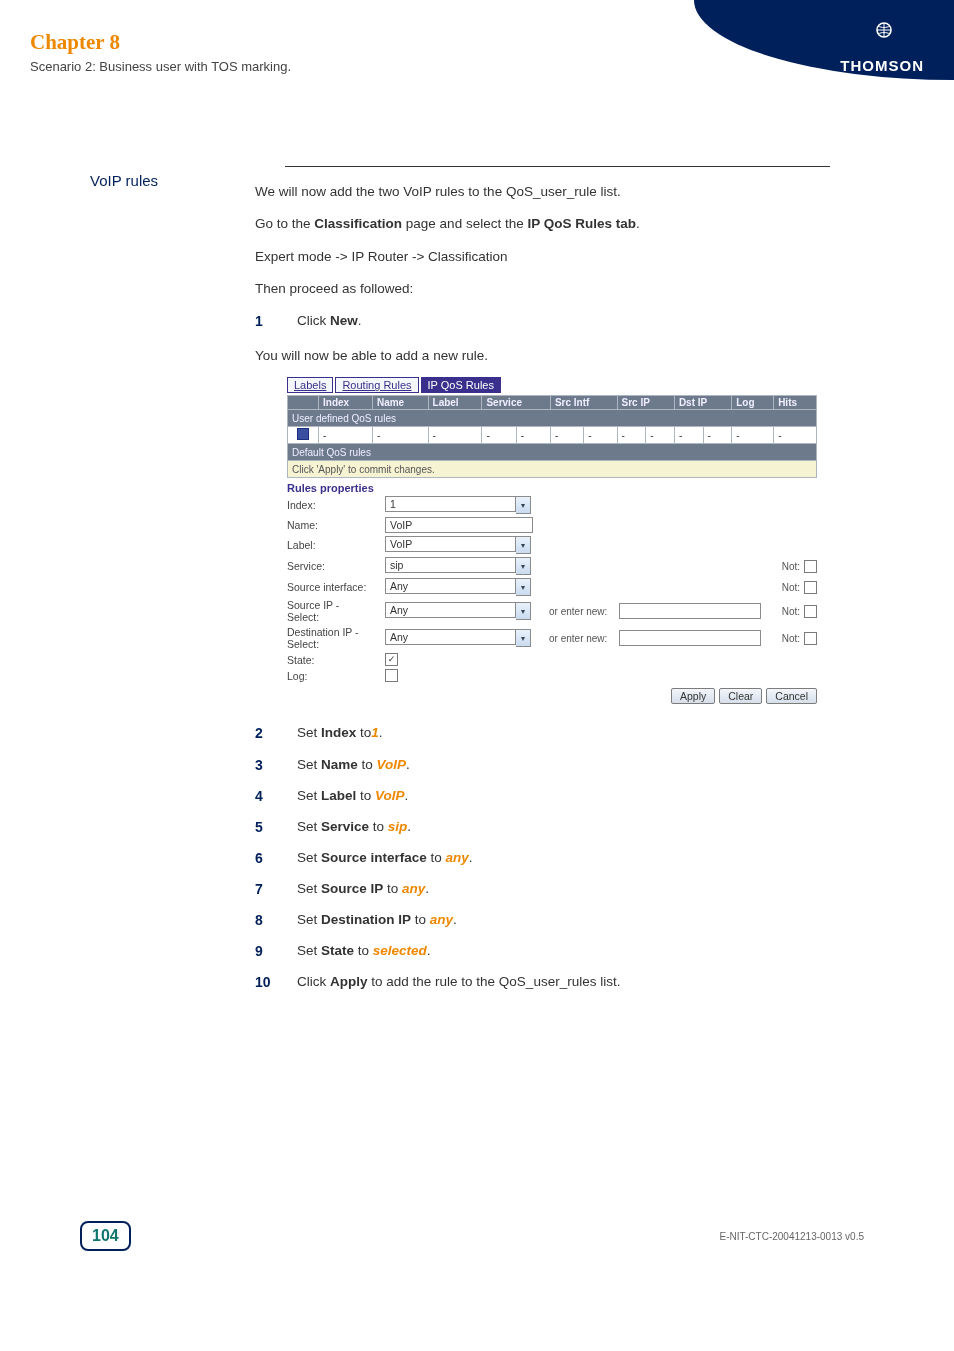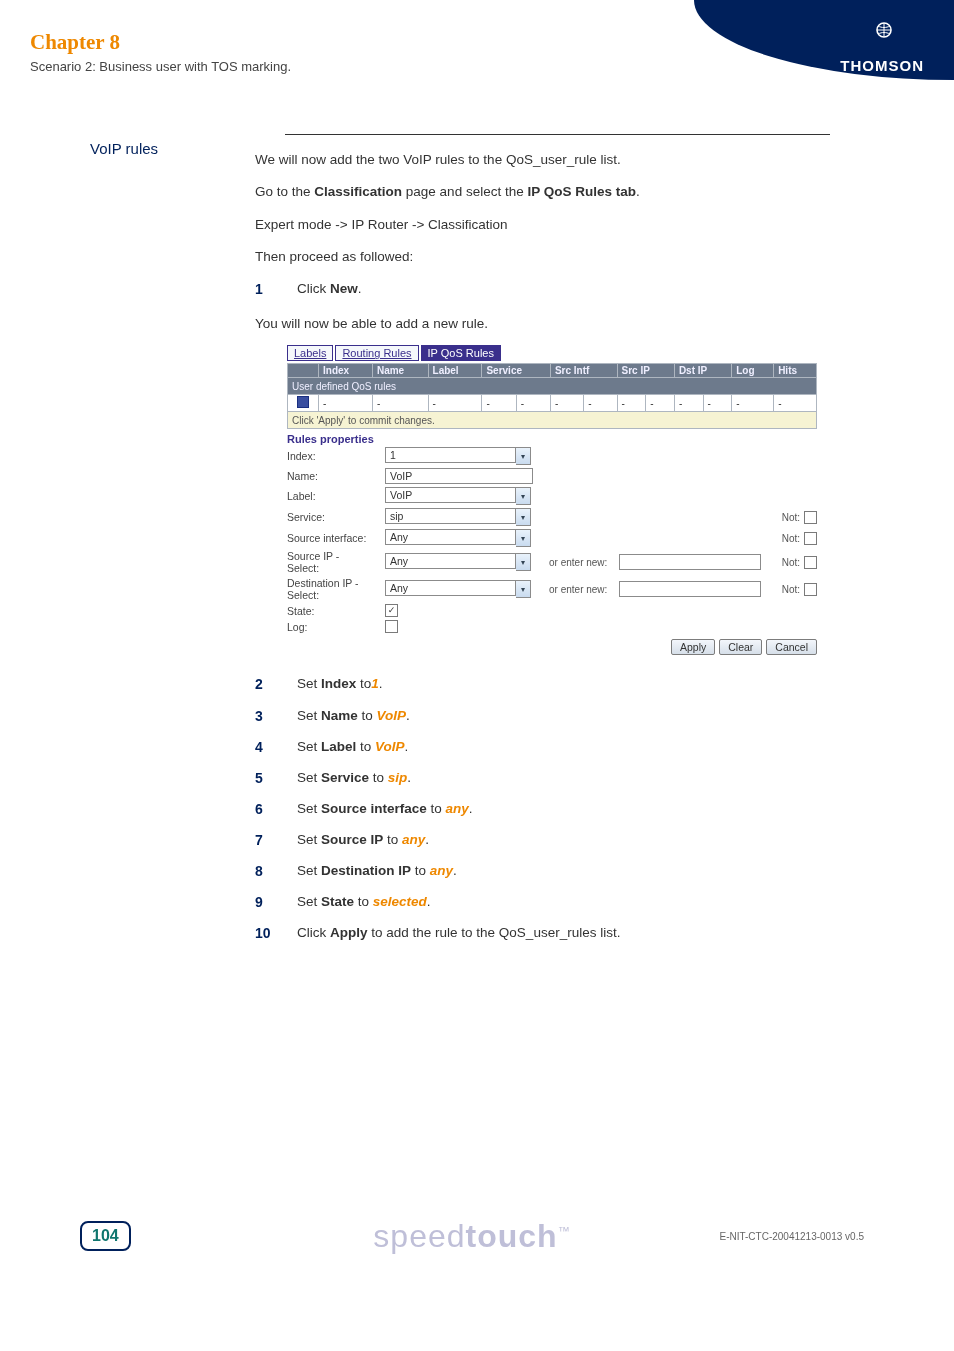--- a/index.html
+++ b/index.html
@@ -63,21 +63,21 @@
   .brand-icon {
     position: absolute;
     right: 60px;
     top: 20px;
     width: 20px;
     height: 20px;
   }
   .content-block {
     position: absolute;
     left: 190px;
-    top: 134px;
+    top: 166px;
     width: 650px;
   }
   .section-heading {
     position: absolute;
     left: -100px;
     top: 6px;
     color: #00205b;
     font-size: 15px;
   }
   .divider {
@@ -376,20 +376,23 @@
               <td>-</td>
               <td>-</td>
               <td>-</td>
               <td>-</td>
               <td>-</td>
               <td>-</td>
               <td>-</td>
               <td>-</td>
               <td>-</td>
         </tr>
+        <tr class="section-row">
+              <td colspan="14">Default QoS rules</td>
+            </tr>
         <tr class="yellow-row">
               <td colspan="14">Click 'Apply' to commit changes.</td>
             </tr>
       </tbody>
         </table>
 
       <div class="rules-prop-title">Rules properties</div>
       <div class="form-grid">
         <div class="fr">
           <div class="flabel">Index:</div>
@@ -510,18 +513,15 @@
           <li>
             <span class="num">10</span>
             <span class="txt">Click <b>Apply</b> to add the rule to the QoS_user_rules list.</span>
           </li>
         </ul>
     </div>
   </div>
 
   <div class="footer">
     <div class="page-num">104</div>
-    <div class="brand-footer">
-      <span>speed</span><span class="bold">touch</span><span class="tm">™</span>
-    </div>
     <div class="doc-ref">E-NIT-CTC-20041213-0013 v0.5</div>
   </div>
 </div>
 
 </body></html>

